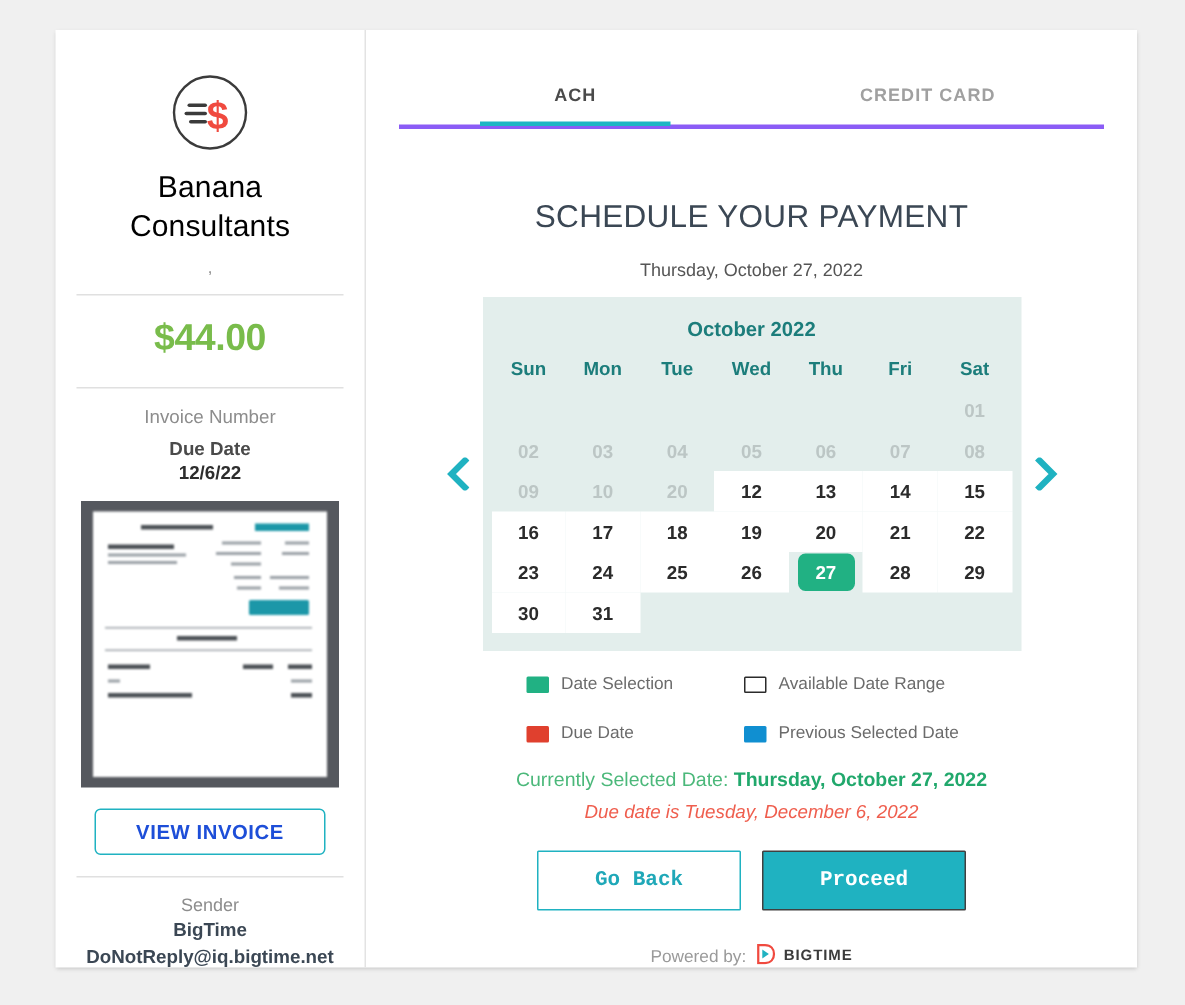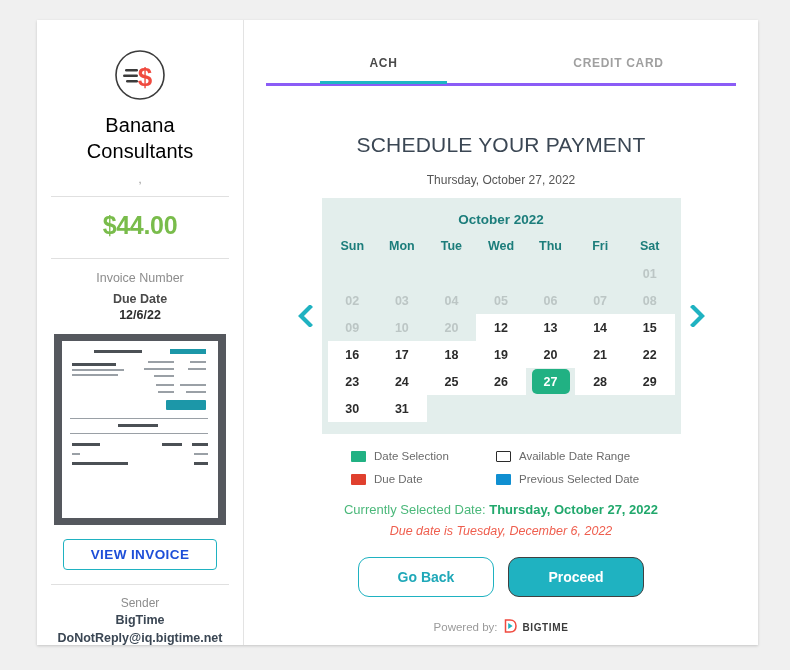--- a/index.html
+++ b/index.html
@@ -285,21 +285,21 @@
     align-items: center;
     justify-content: center;
   }
 
   
   .legend {
     margin: 16px auto 0 auto;
     width: 300px;
     display: grid;
     grid-template-columns: 145px 1fr;
-    row-gap: 11px;
+    row-gap: 21px;
   }
   .leg-item { display: flex; align-items: center; font-size: 11.5px; color: #6b6b6b; }
   .swatch { width: 15px; height: 11px; margin-right: 8px; border-radius: 1px; flex: 0 0 auto; }
   .sw-green { background: #21b183; }
   .sw-red { background: #e0402e; }
   .sw-white { background: #ffffff; border: 1px solid #2b2b2b; }
   .sw-blue { background: #108fd1; }
 
   .selected-line {
     text-align: center;
@@ -319,25 +319,25 @@
 
   .actions {
     display: flex;
     justify-content: center;
     gap: 14px;
     margin-top: 19px;
   }
   .btn {
     width: 136px;
     height: 40px;
-    border-radius: 11px;
+    border-radius: 1px;
     font-size: 14px;
     font-weight: bold;
     cursor: pointer;
-    font-family: Liberation Sans, sans-serif;
+    font-family: Liberation Mono, monospace;
   }
   .btn-ghost {
     background: #ffffff;
     border: 1px solid #1fb2c1;
     color: #1fa8b8;
   }
   .btn-primary {
     background: #1fb2c1;
     border: 1px solid #404040;
     color: #ffffff;

